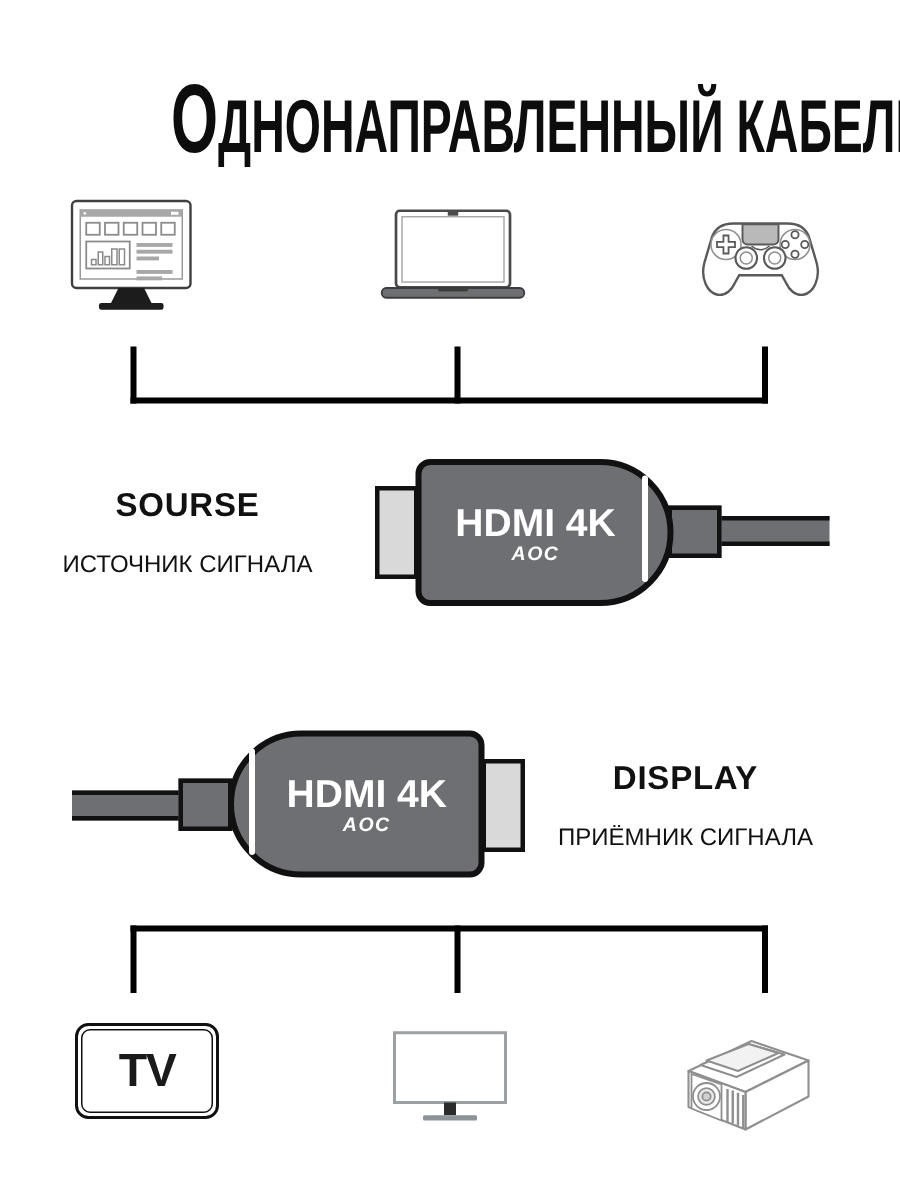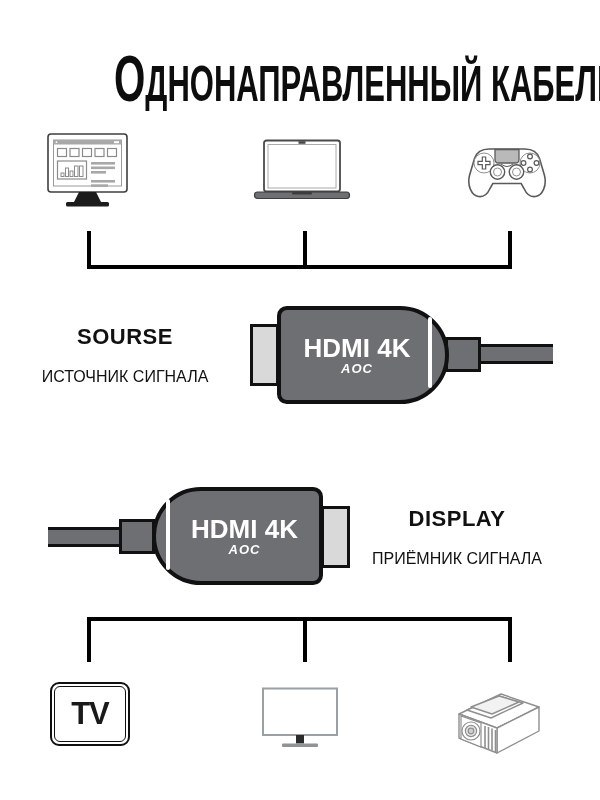--- a/index.html
+++ b/index.html
@@ -43,21 +43,21 @@
   }
   .strain-line{
     position:absolute;width:4px;border-radius:2px;background:#fff;z-index:4;
   }
   
   .side-label{position:absolute;width:210px;text-align:center;}
   .side-label .main{font-size:22px;font-weight:bold;letter-spacing:0.5px;line-height:1;}
   .side-label .sub{font-size:16px;margin-top:21px;line-height:1;}
   
   .tv-box{
-    position:absolute;left:50px;top:682px;width:80px;height:64px;
+    position:absolute;left:50px;top:682px;width:96px;height:64px;
     border:2.5px solid #111;border-radius:9px;box-sizing:border-box;
     display:flex;align-items:center;justify-content:center;
   }
   .tv-box .inner{
     position:absolute;inset:2px;border:1.5px solid #111;border-radius:6px;
     display:flex;align-items:center;justify-content:center;
   }
   .tv-box .tv-text{font-size:31px;font-weight:bold;color:#1a1a1a;letter-spacing:-1px;}
 </style>
 </head>

